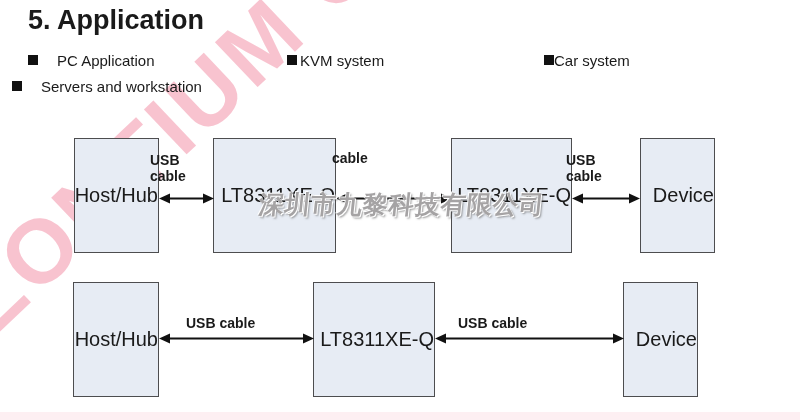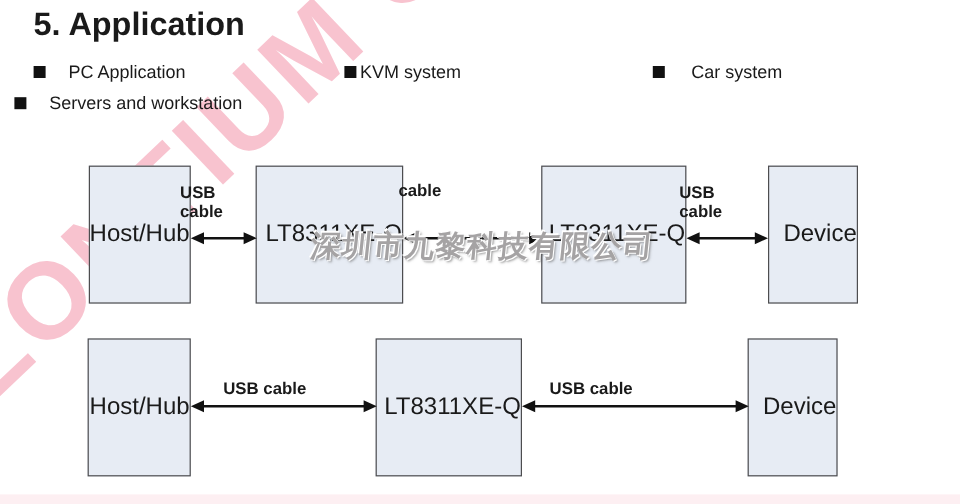--- a/index.html
+++ b/index.html
@@ -33,21 +33,21 @@
     text-shadow:-1px -1px 0 #ffffff, 1px 1px 0 #ffffff, 2px 2px 2px rgba(80,80,80,0.55);
     z-index:6;user-select:none;
   }
   
   .title{position:absolute;left:28px;top:5px;font-size:27px;font-weight:bold;z-index:2;}
   .bullet{position:absolute;display:flex;align-items:center;height:18px;z-index:2;}
   .bullet .sq{width:10px;height:10px;background:#111;flex:none;}
   .bullet .lbl{font-size:15px;white-space:nowrap;}
   .b-c1 .lbl{margin-left:19px;}
   .b-c2 .lbl{margin-left:3px;}
-  .b-c3 .lbl{margin-left:22px;}
+  .b-c3 .lbl{}
   
   .node{
     position:absolute;background:var(--node-fill);border:1px solid var(--node-border);
     display:flex;align-items:center;justify-content:flex-end;
     font-size:20px;z-index:2;box-sizing:border-box;
   }
   
   .arrow{position:absolute;z-index:3;display:block;}
   .arrow line{stroke:#111;stroke-width:2;}
   .arrow polygon{fill:#111;}

